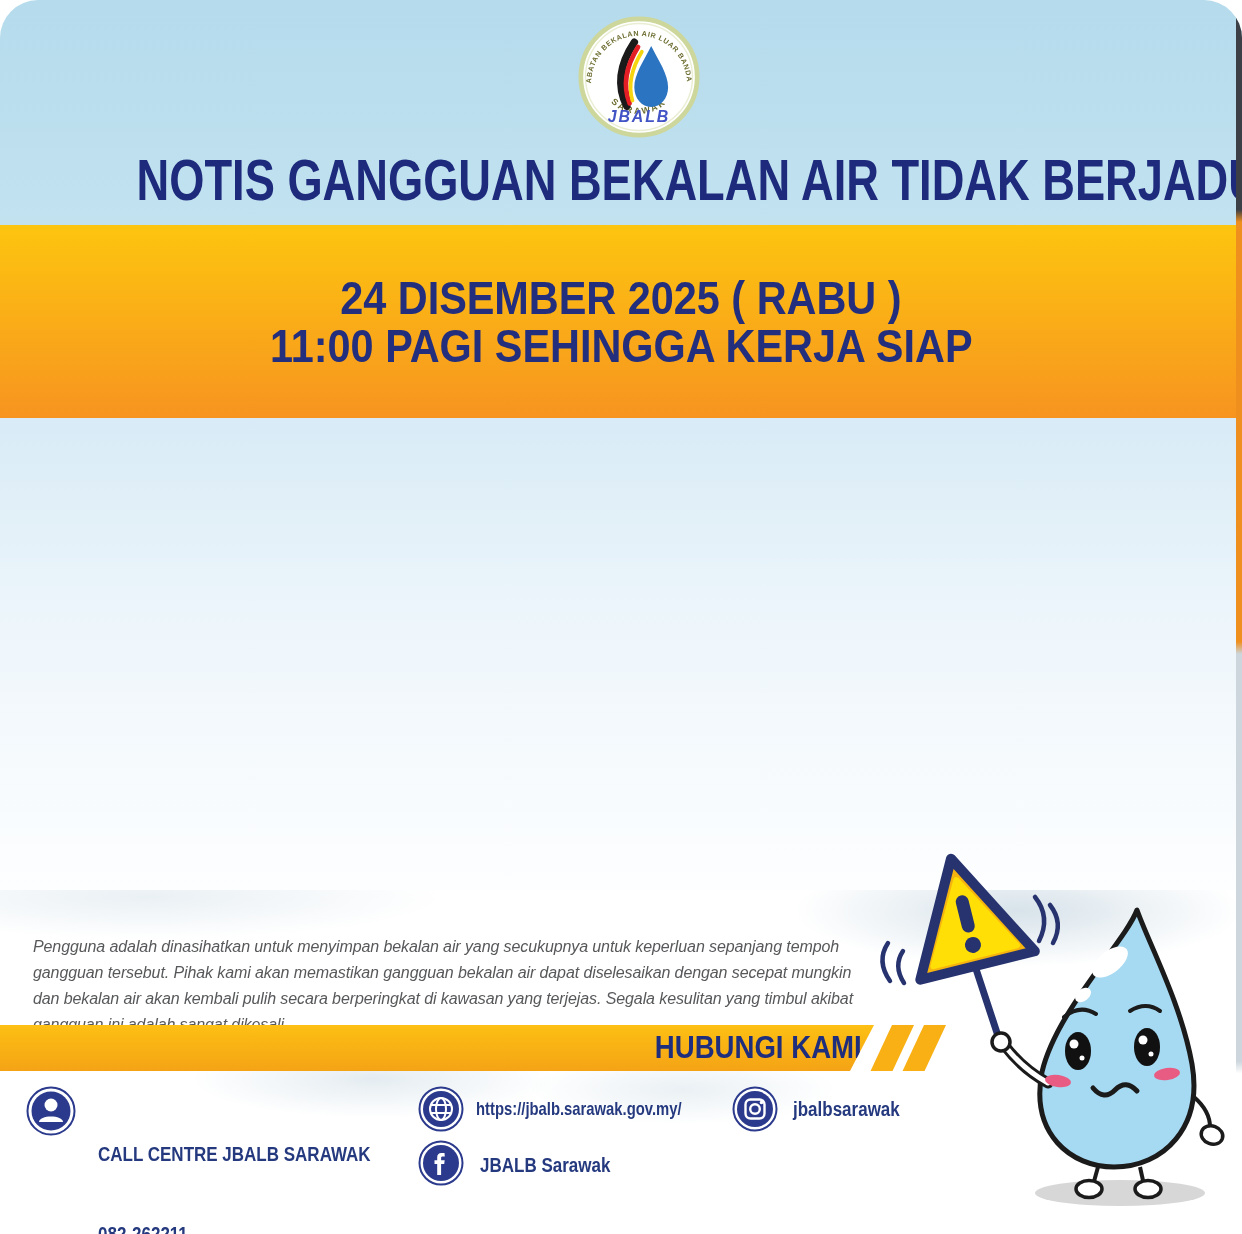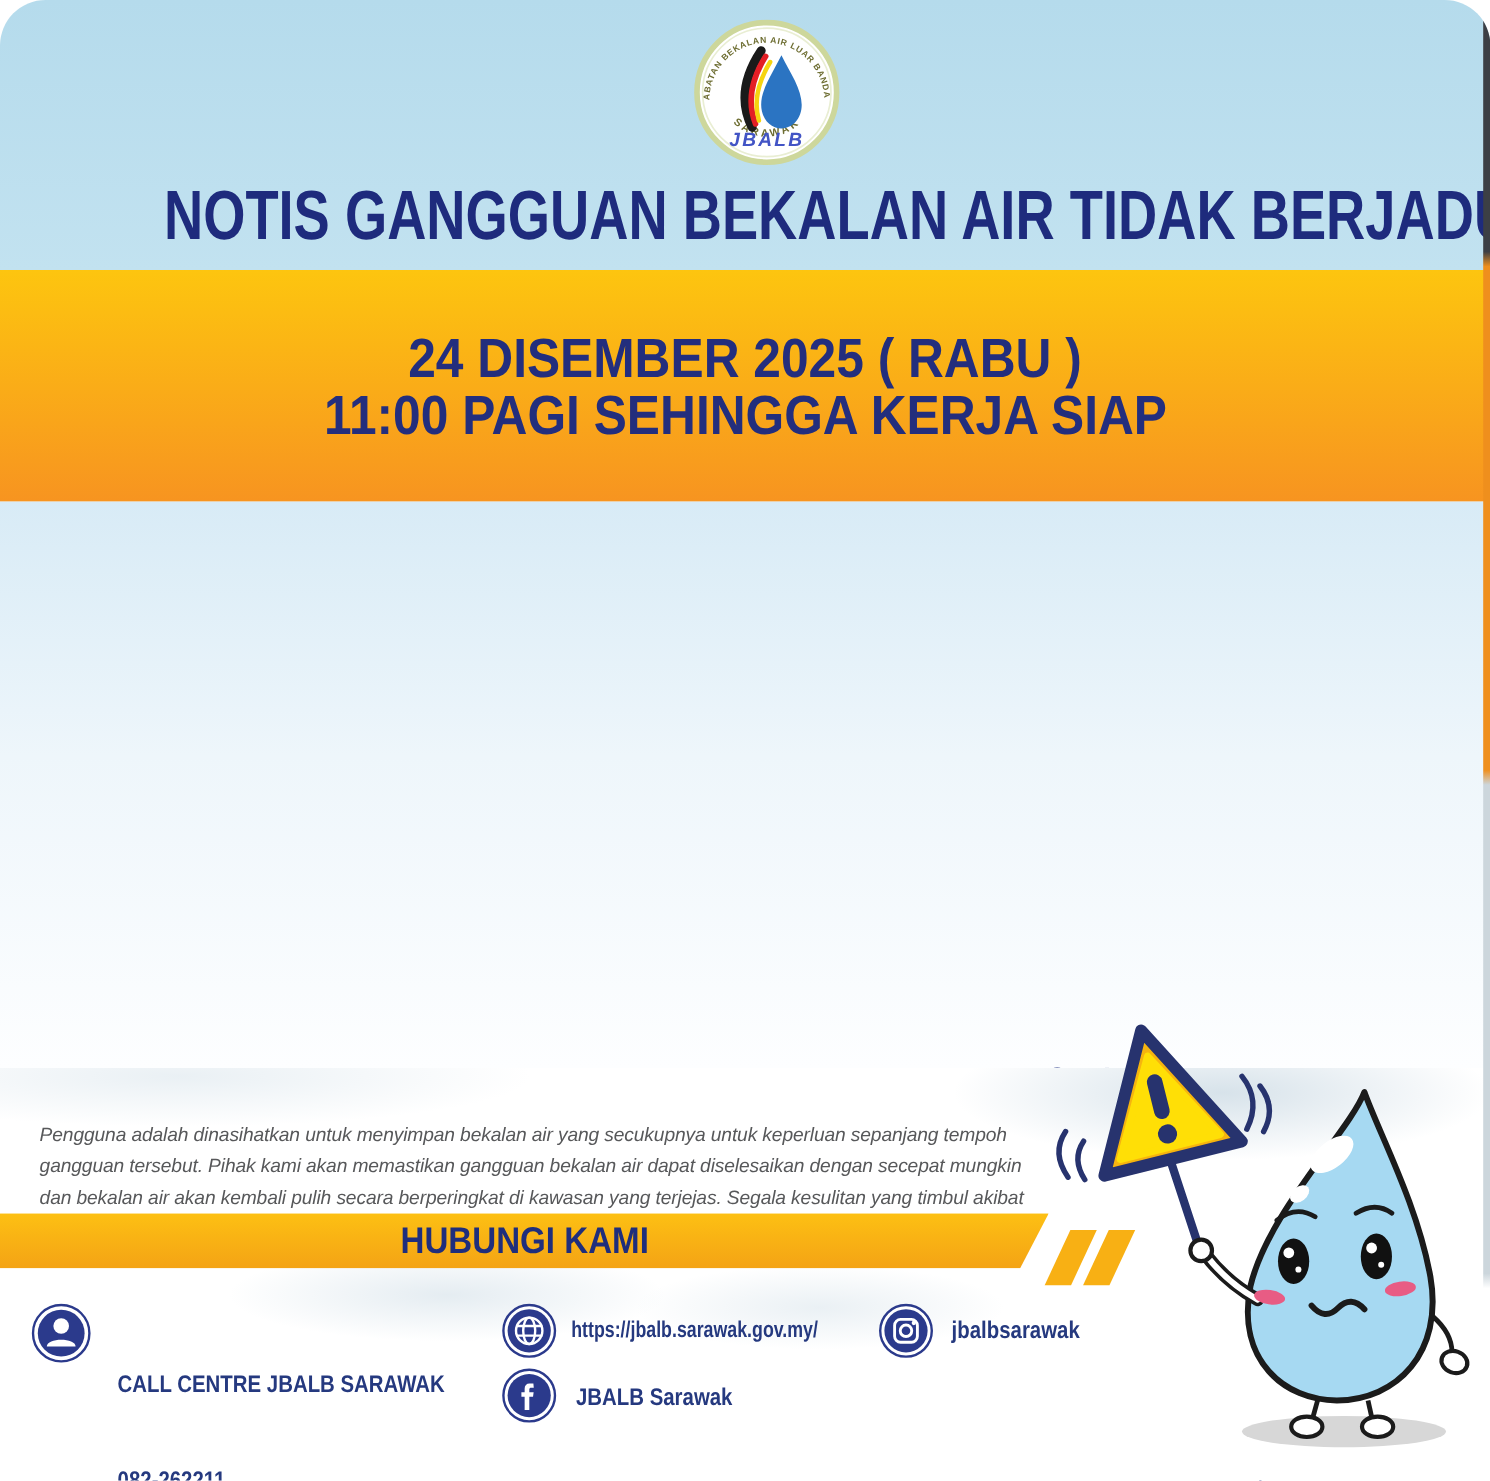--- a/index.html
+++ b/index.html
@@ -31,21 +31,21 @@
   .huraian-par .it{font-style:italic;}
 
   
   .bottom{position:absolute;left:0;top:890px;width:100%;height:344px;background:
     radial-gradient(ellipse 320px 80px at 82% 6%, rgba(150,180,200,.38), transparent 70%),
     radial-gradient(ellipse 260px 55px at 30% 55%, rgba(160,188,206,.28), transparent 70%),
     radial-gradient(ellipse 220px 50px at 55% 58%, rgba(160,188,206,.22), transparent 70%),
     radial-gradient(ellipse 420px 60px at 12% 2%, rgba(170,196,212,.25), transparent 70%),
     #ffffff;}
   .advisory{position:absolute;left:33px;top:16px;width:830px;font-size:16px;font-style:italic;color:#57585a;line-height:26px;letter-spacing:-0.1px;font-weight:500;margin-top:28px;}
-  .hubungi-banner{position:absolute;left:0;top:121px;width:874px;height:46px;background:linear-gradient(180deg,#fdc013,#f4a315);clip-path:polygon(0 0,100% 0,calc(100% - 24px) 100%,0 100%);display:flex;align-items:center;justify-content:center;}
+  .hubungi-banner{position:absolute;left:0;top:135px;width:874px;height:46px;background:linear-gradient(180deg,#fdc013,#f4a315);clip-path:polygon(0 0,100% 0,calc(100% - 24px) 100%,0 100%);display:flex;align-items:center;justify-content:flex-end;}
   .hubungi-banner span{font-size:31px;font-weight:bold;color:#1f2e7c;transform:scaleX(0.89);white-space:nowrap;}
   .stripe{position:absolute;top:135px;height:46px;width:22px;background:#f8b014;transform:skewX(-25deg);transform-origin:left top;}
   .stripe1{left:892px;}
   .stripe2{left:924px;}
 
   .contact-icon{position:absolute;width:46px;height:46px;}
   .icon-person{left:26px;top:196px;width:50px;height:50px;}
   .icon-globe{left:418px;top:196px;}
   .icon-insta{left:732px;top:196px;}
   .icon-fb{left:418px;top:250px;}

